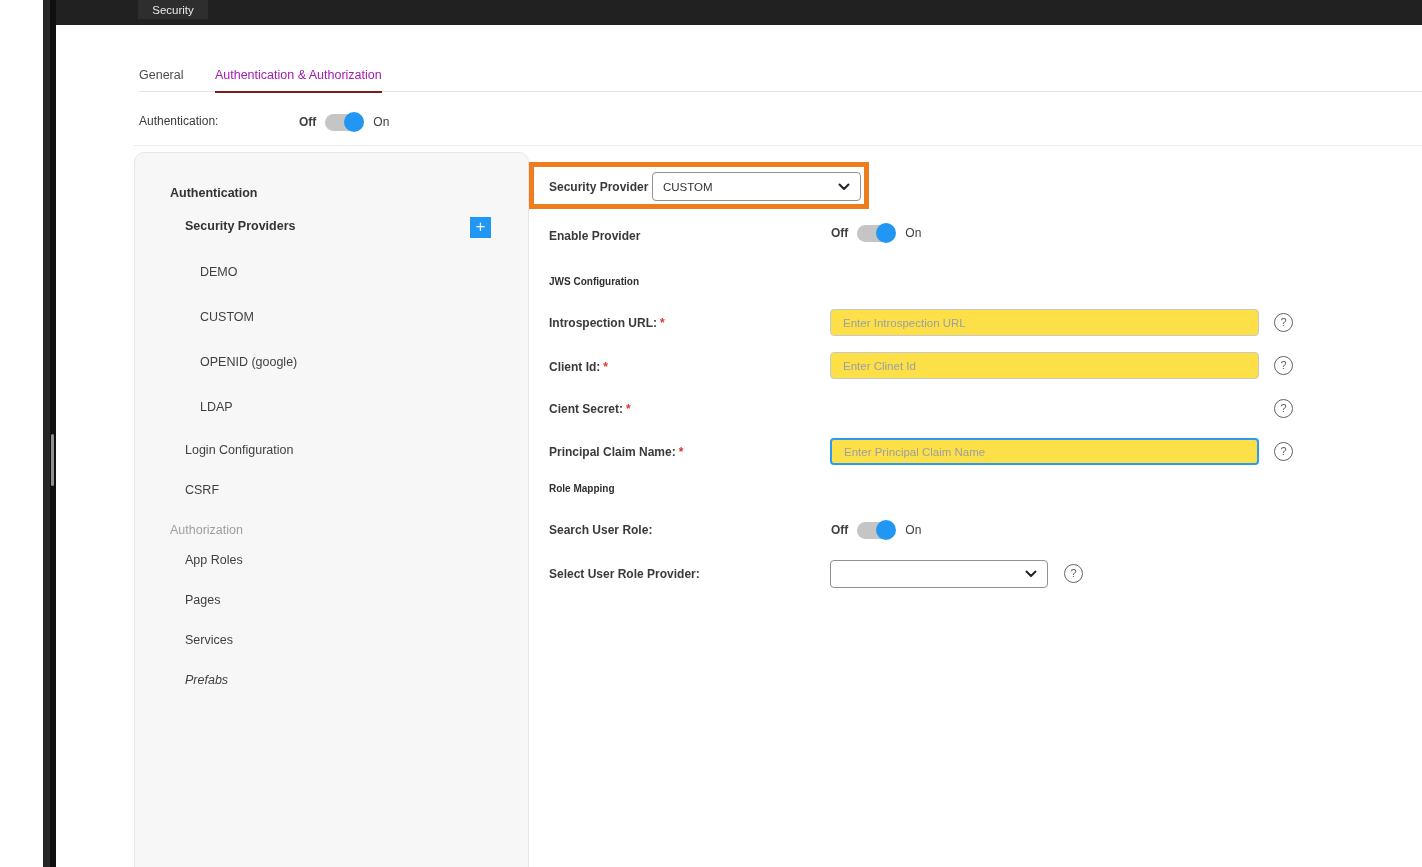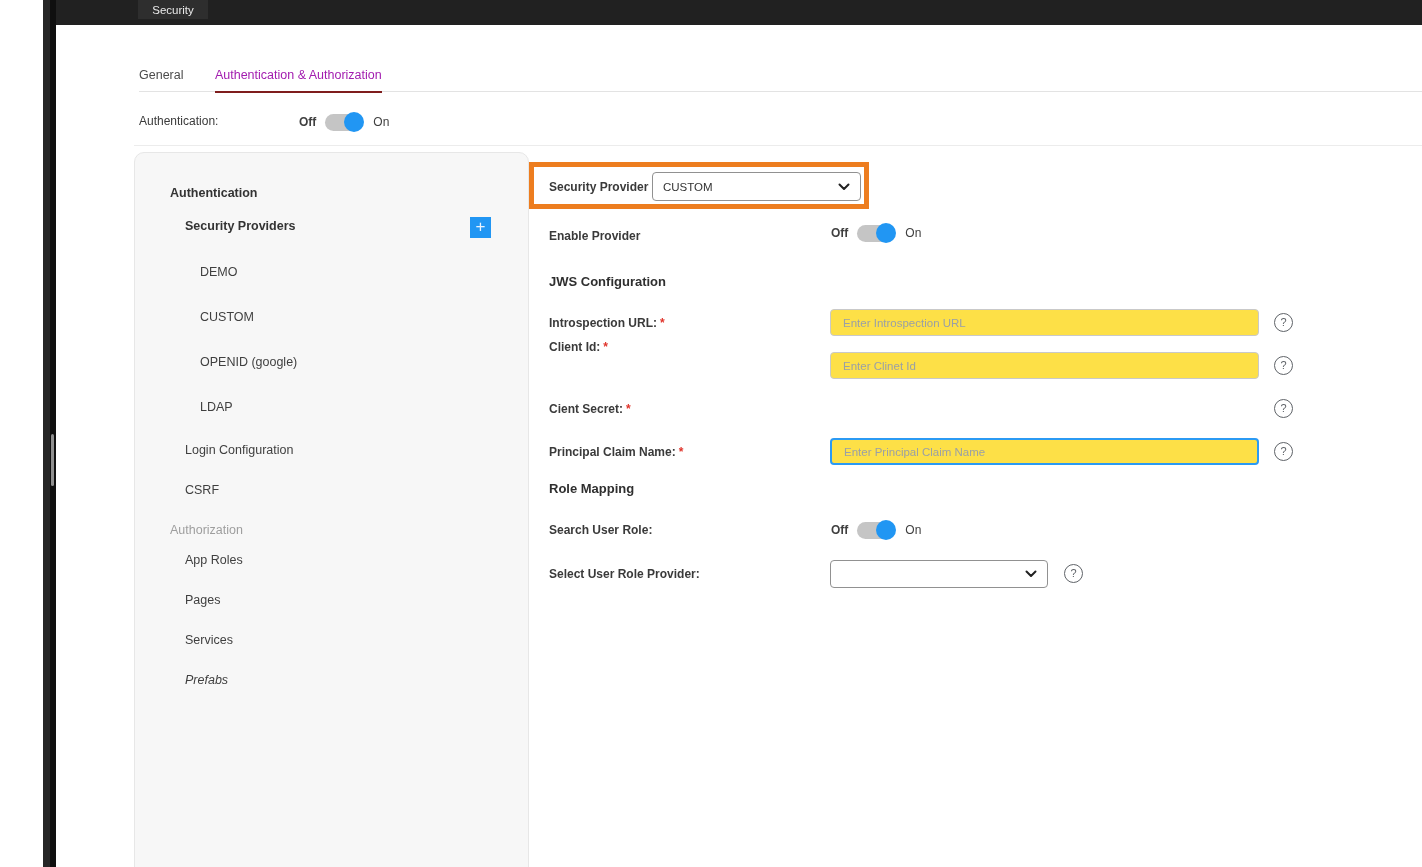--- a/index.html
+++ b/index.html
@@ -23,21 +23,21 @@
   
   .content { left:13px; top:25px; width:1409px; height:842px; background:#ffffff; }
 
   .tabsrow { left:40px; top:40px; right:0; height:27px; border-bottom:1px solid #e3e3e3; }
   .tab { display:inline-block; font-size:12.5px; color:#4b4b4b; padding-bottom:9px; margin-right:27px; cursor:pointer; }
   .tab.active { color:#a21caf; border-bottom:2px solid #7f1d1d; }
 
   .lbl { font-weight:700; font-size:12px; color:#3a3a3a; height:16px; line-height:16px; white-space:nowrap; }
   .lbl-reg { font-weight:400; }
   .req { color:#e0342b; margin-left:3px; font-weight:700; }
-  .heading { font-weight:700; font-size:13px; color:#2f2f2f; height:17px; line-height:17px; }
+  .heading { font-weight:700; font-size:10px; color:#2f2f2f; height:17px; line-height:17px; }
 
   .tgl { display:flex; align-items:center; height:20px; }
   .tgl .t-off,.tgl .t-on { font-size:12px; color:#3f3f3f; }
   .tgl .t-off { margin-right:9px;font-weight:bold; }
   .tgl .t-on { margin-left:11px; }
   .track { width:37px; height:17px; border-radius:9px; background:#c5c5c5; position:relative; display:inline-block; cursor:pointer; }
   .knob { width:20px; height:20px; border-radius:50%; background:#2196f3; position:absolute; right:-2px; top:-2px; }
 
   .divider { left:35px; right:0; top:120px; height:1px; background:#ececec; }
 
@@ -135,21 +135,21 @@
   </div>
 
   <div class="abs heading" style="left:450px; top:248px;">JWS Configuration</div>
 
   <div class="abs lbl" style="left:450px; top:290px;">
     <span>Introspection URL:</span><span class="req">*</span>
   </div>
   <input class="abs inp" style="left: 731px; top: 284px;" placeholder="Enter Introspection URL">
   <div class="abs help" style="left:1175px; top:288px;">?</div>
 
-  <div class="abs lbl" style="left:450px; top:314px;">
+  <div class="abs lbl" style="left:450px; top:334px;">
     <span>Client Id:</span><span class="req">*</span>
   </div>
   <input class="abs inp" style="left: 731px; top: 327px;" placeholder="Enter Clinet Id">
   <div class="abs help" style="left:1175px; top:331px;">?</div>
 
   <div class="abs lbl" style="left:450px; top:376px;">
     <span>Cient Secret:</span><span class="req">*</span>
   </div>
   <div class="abs help" style="left:1175px; top:374px;">?</div>
 

